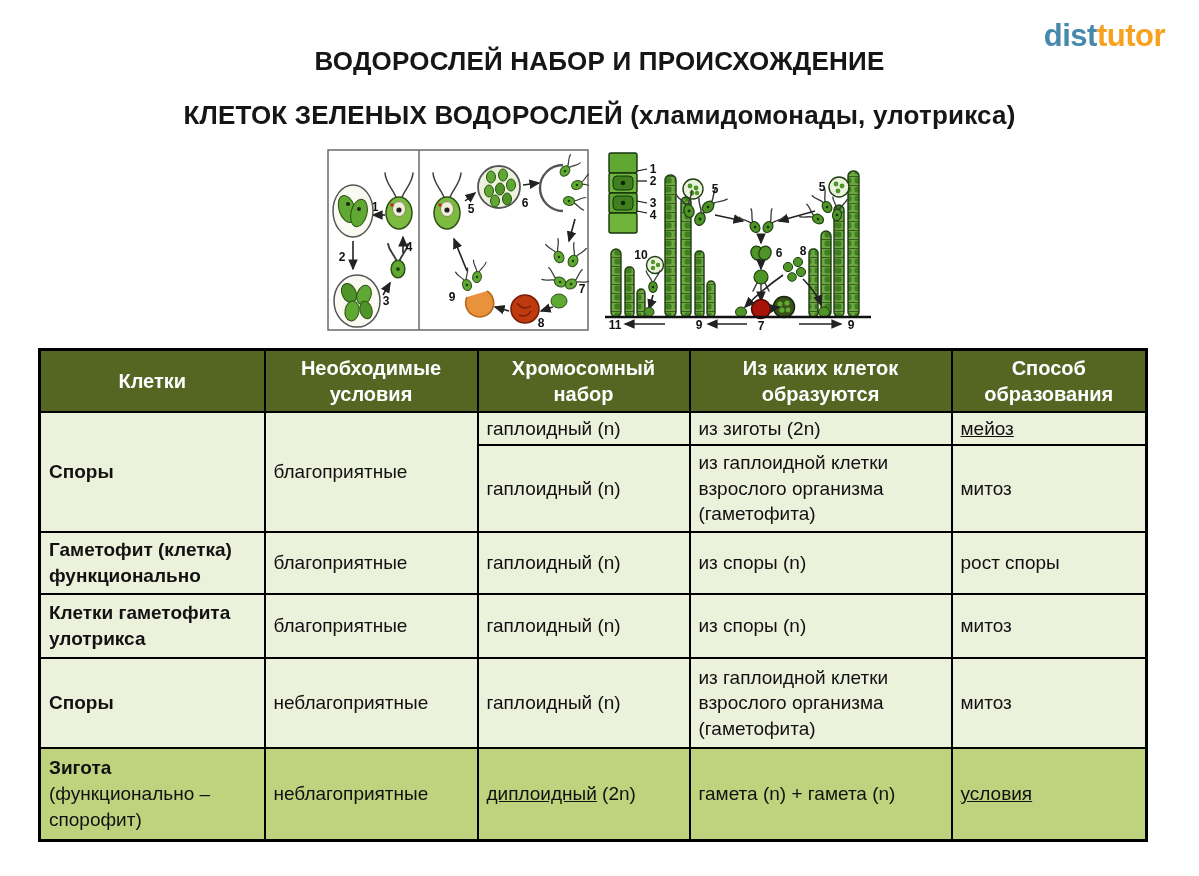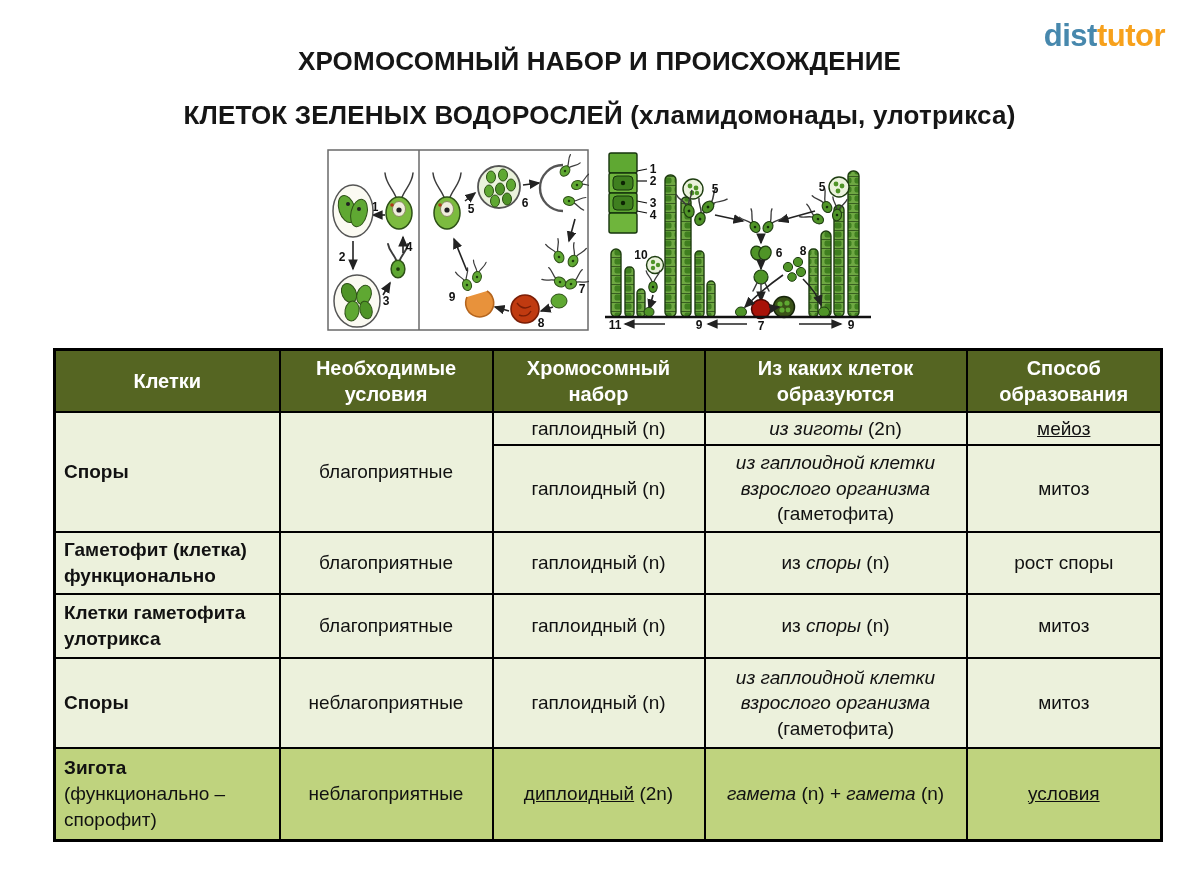--- a/index.html
+++ b/index.html
@@ -10,49 +10,49 @@
   .logo{position:absolute;top:18px;right:34px;font-size:31px;font-weight:bold;letter-spacing:-.5px;}
   .logo .lg-blue{color:var(--logo-blue);}
   .logo .lg-orange{color:var(--logo-orange);}
   .title-line{ text-align:center;font-weight:bold;color:#161616;font-size:26px;letter-spacing:.2px;}
   .title-1{padding-top:46px;}
   .title-2{padding-top:23px;}
   .figures{display:flex;justify-content:center;gap:14px;margin-top:18px;height:184px;}
   .figures svg{display:block;}
   
   table.main{
-    position:absolute;left:53px;top:348px;width:1107px;
+    position:absolute;left:38px;top:348px;width:1107px;
     border-collapse:collapse;table-layout:fixed;
     border:3px solid var(--border);
   }
   table.main th,table.main td{border:2px solid var(--border);overflow:hidden;}
   table.main th{
     background:var(--header-bg);color:#fff;font-size:20px;font-weight:bold;
     padding:4px 6px;line-height:1.3;text-align:center;
   }
   table.main td{font-size:19px;padding:2px 8px;line-height:1.35;vertical-align:middle;}
   td.left{text-align:left;}
-  td.center{text-align:center;}
+  td.center{text-align:left;}
   tr.shade-light>td{background:var(--row-light);}
   tr.shade-green>td{background:var(--row-green);margin-top:44px;}
-  .it{font-style:italic;}
+  .it{}
   .bd{font-weight:bold;}
   .un{text-decoration:underline;}
   
   .flag{fill:none;stroke:#3c3c3c;stroke-width:1.5;stroke-linecap:round;}
   .num{font-family:"Liberation Sans",sans-serif;font-size:12px;font-weight:bold;fill:#111;}
   .arr{stroke:#222;stroke-width:1.6;fill:none;}
   .frame{fill:#ffffff;stroke:#6a6a6a;stroke-width:1.5;}
 </style>
 </head>
 <body>
 
 <div class="logo"><span class="lg-blue">dist</span><span class="lg-orange">tutor</span></div>
 
-<div class="title-line title-1">ХРОМОСОМНЫЙ НАБОР И ПРОИСХОЖДЕНИЕ</div>
+<div class="title-line title-1">ВОДОРОСЛЕЙ НАБОР И ПРОИСХОЖДЕНИЕ</div>
 <div class="title-line title-2">КЛЕТОК ЗЕЛЕНЫХ ВОДОРОСЛЕЙ (хламидомонады, улотрикса)</div>
 
 <div class="figures">
 
   <svg width="262" height="182" viewBox="0 0 262 182">
     <defs>
       <marker id="ah1" markerWidth="8" markerHeight="8" refX="6" refY="3" orient="auto">
         <path d="M0,0L7,3L0,6Z" fill="#222"></path>
       </marker>
       <g id="cc">

